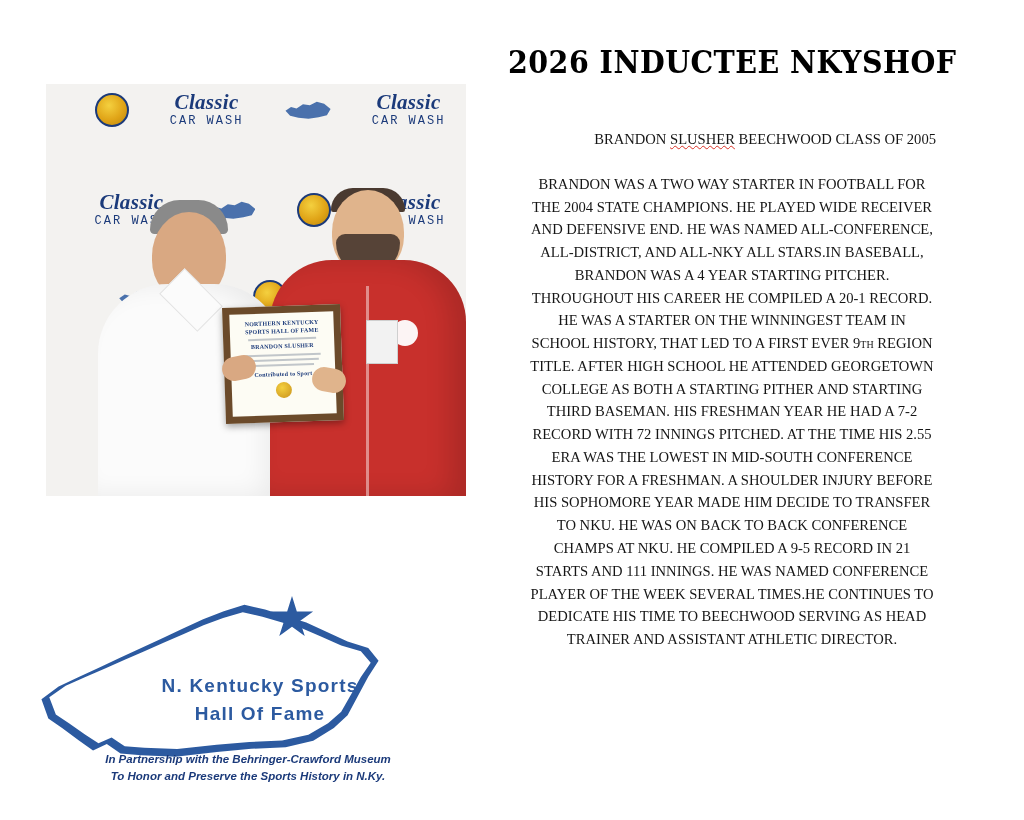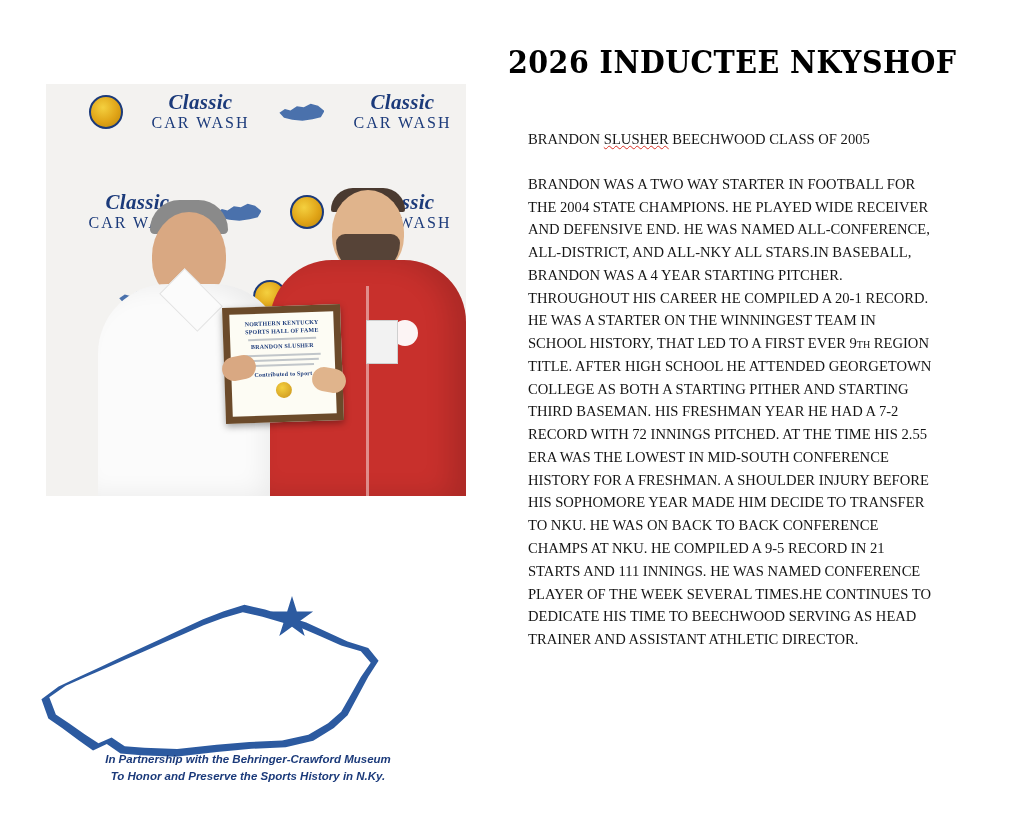--- a/index.html
+++ b/index.html
@@ -47,23 +47,23 @@
     color: #1b3a7a;
     font-family: "Liberation Serif", serif;
   }
   .cw-logo .script {
     font-style: italic;
     font-size: 21px;
     font-weight: bold;
     letter-spacing: 0.3px;
   }
   .cw-logo .sub {
-    font-size: 16px;
+    font-size: 12px;
     letter-spacing: 2px;
-    font-family: Liberation Serif, serif;
+    font-family: Liberation Mono, monospace;
     margin-top: 2px;
   }
   .ky-shape {
     width: 46px;
     height: 26px;
     background: #2c5aa0;
     clip-path: polygon(2% 55%, 14% 40%, 26% 46%, 40% 30%, 55% 34%, 70% 20%, 86% 28%, 100% 48%, 92% 72%, 74% 80%, 52% 86%, 30% 82%, 12% 74%);
     opacity: 0.85;
   }
   .seal {
@@ -298,27 +298,28 @@
     top: 128px;
     width: 408px;
     font-family: "Liberation Serif", serif;
     font-size: 14.6px;
     line-height: 1.56;
     color: #151515;
   }
   .body-col p {
     margin: 0 0 18px 0;
     font-variant: small-caps;
+    text-align: right;
   }
   .body-col p.tight {
     margin-bottom: 22px;
   }
   .body-col p.para {
     margin-bottom: 0;
-    text-align: left;
+    text-align: center;
   }
   .squiggle {
     text-decoration: underline;
     text-decoration-style: wavy;
     text-decoration-color: #d93025;
     text-decoration-thickness: 1px;
   }
 </style>
 </head>
 <body>
@@ -389,20 +390,24 @@
     <div class="pl-seal"></div>
   </div>
   <div class="hand" style="left:176px; bottom:116px; transform:rotate(-12deg);"></div>
   <div class="hand" style="left:266px; bottom:104px; transform:rotate(10deg); background:#e0b48c;"></div>
 </div>
 
 <div class="hof-logo">
   <div class="ky-outline"></div>
   <div class="ky-inner"></div>
   <div class="hof-star"></div>
+  <div class="hof-title">
+    <div>N. Kentucky Sports</div>
+    <div>Hall Of Fame</div>
+  </div>
   <div class="hof-tagline">
     <div>In Partnership with the Behringer-Crawford Museum</div>
     <div>To Honor and Preserve the Sports History in N.Ky.</div>
   </div>
 </div>
 
 <div class="headline">2026 INDUCTEE NKYSHOF</div>
 
 <div class="body-col">
   <p class="tight">

